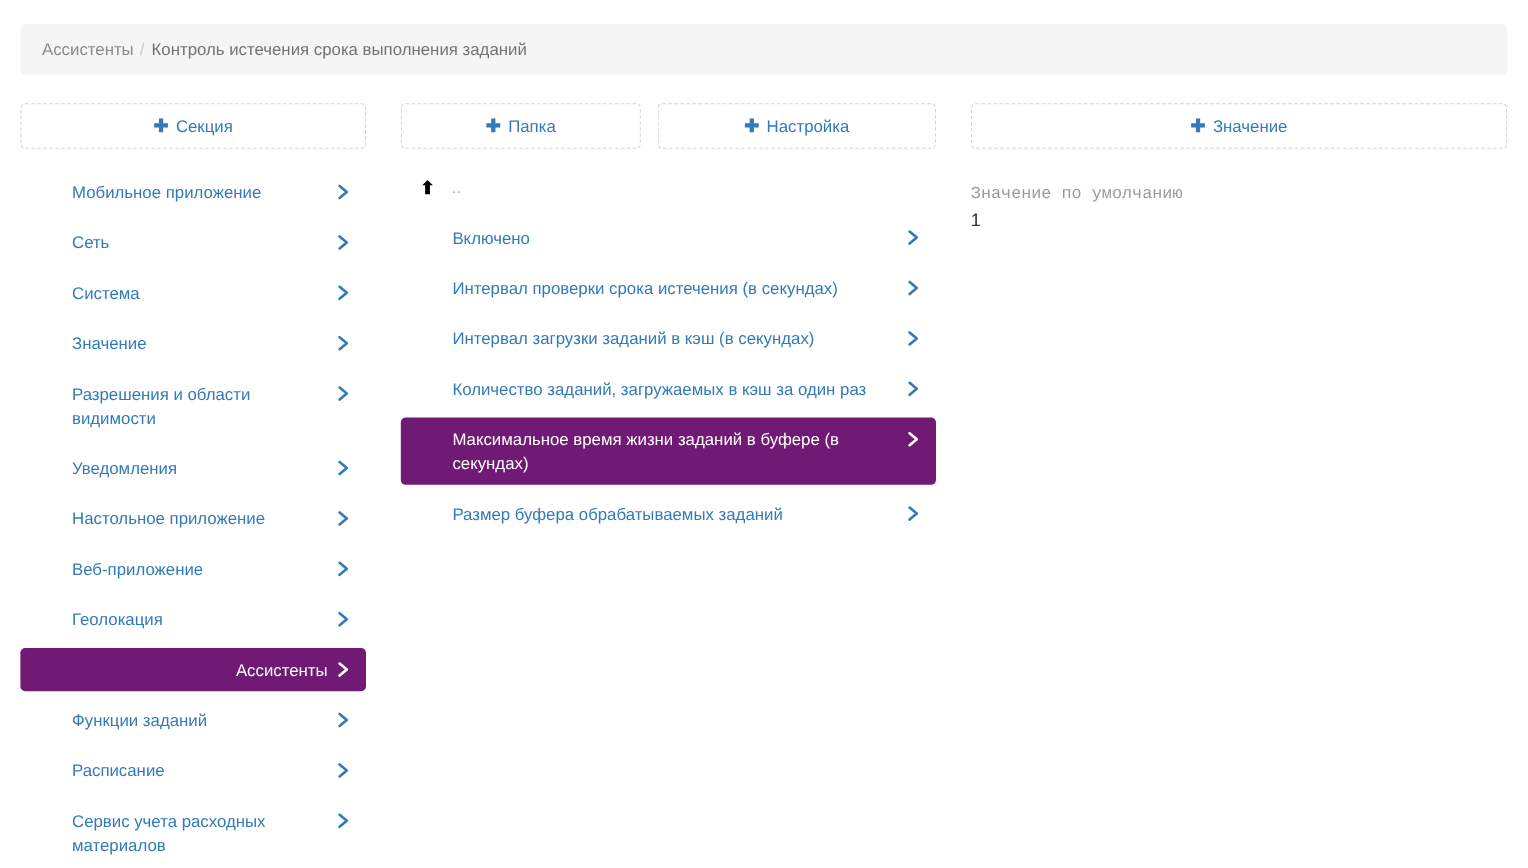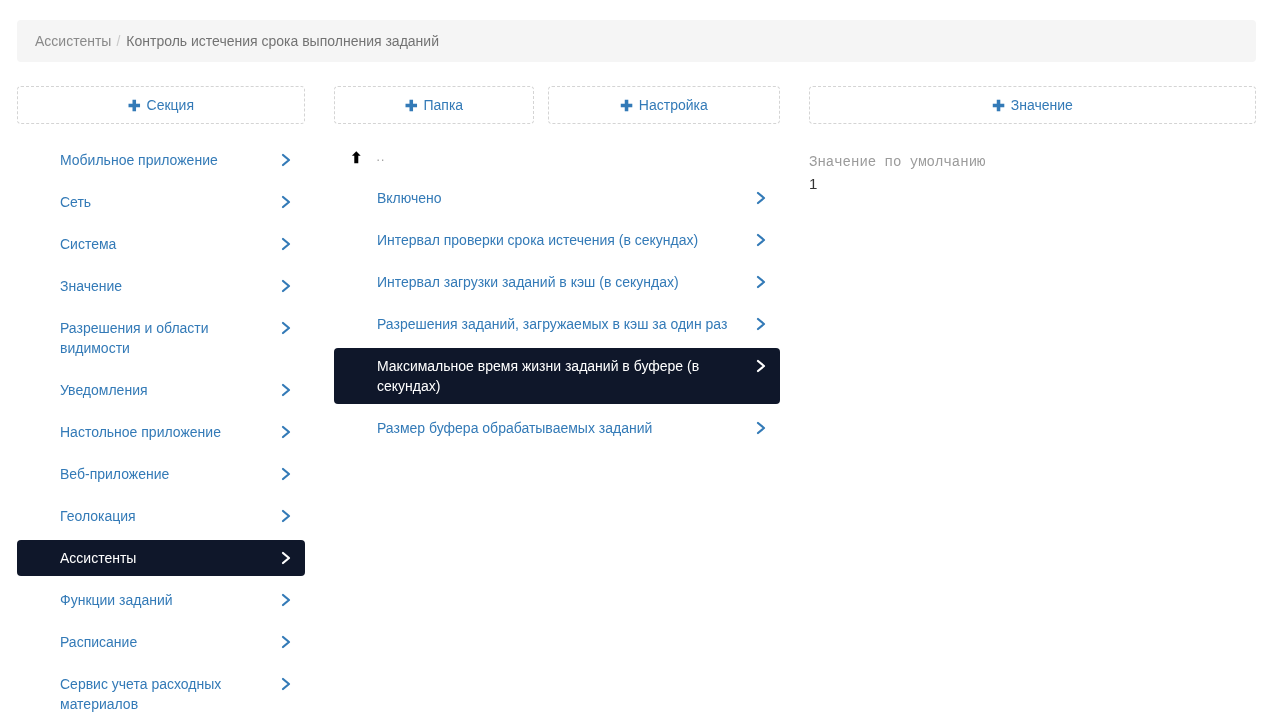--- a/index.html
+++ b/index.html
@@ -109,22 +109,23 @@
     border-radius: 4px;
     color: #337ab7;
     font-size: 14px;
     line-height: 20px;
     cursor: pointer;
     min-height: 36px;
     margin-bottom: 6px;
   }
   .row .label { padding-right: 8px; margin-left: 27px; }
   .row.selected {
-    background: #0f172a;
+    background: #701a75;
     color: #ffffff;
+    justify-content: flex-end;
   }
   .row.selected .chev svg { stroke: #ffffff; }
   .chev {
     flex: 0 0 auto;
     display: flex;
     align-items: center;
     height: 20px;
   }
   .chev svg { stroke: #337ab7; }
 
@@ -332,21 +333,21 @@
     </div>
     <div class="row">
       <span class="label">Интервал загрузки заданий в кэш (в секундах)</span>
       <span class="chev">
         <svg width="10" height="16" viewBox="0 0 10 16" fill="none" stroke-width="2.2" stroke-linecap="round" stroke-linejoin="round">
           <polyline points="2,3 8,8 2,13"></polyline>
         </svg>
       </span>
     </div>
     <div class="row">
-      <span class="label">Разрешения заданий, загружаемых в кэш за один раз</span>
+      <span class="label">Количество заданий, загружаемых в кэш за один раз</span>
       <span class="chev">
         <svg width="10" height="16" viewBox="0 0 10 16" fill="none" stroke-width="2.2" stroke-linecap="round" stroke-linejoin="round">
           <polyline points="2,3 8,8 2,13"></polyline>
         </svg>
       </span>
     </div>
     <div class="row selected">
       <span class="label">Максимальное время жизни заданий в буфере (в секундах)</span>
       <span class="chev">
         <svg width="10" height="16" viewBox="0 0 10 16" fill="none" stroke-width="2.2" stroke-linecap="round" stroke-linejoin="round">

